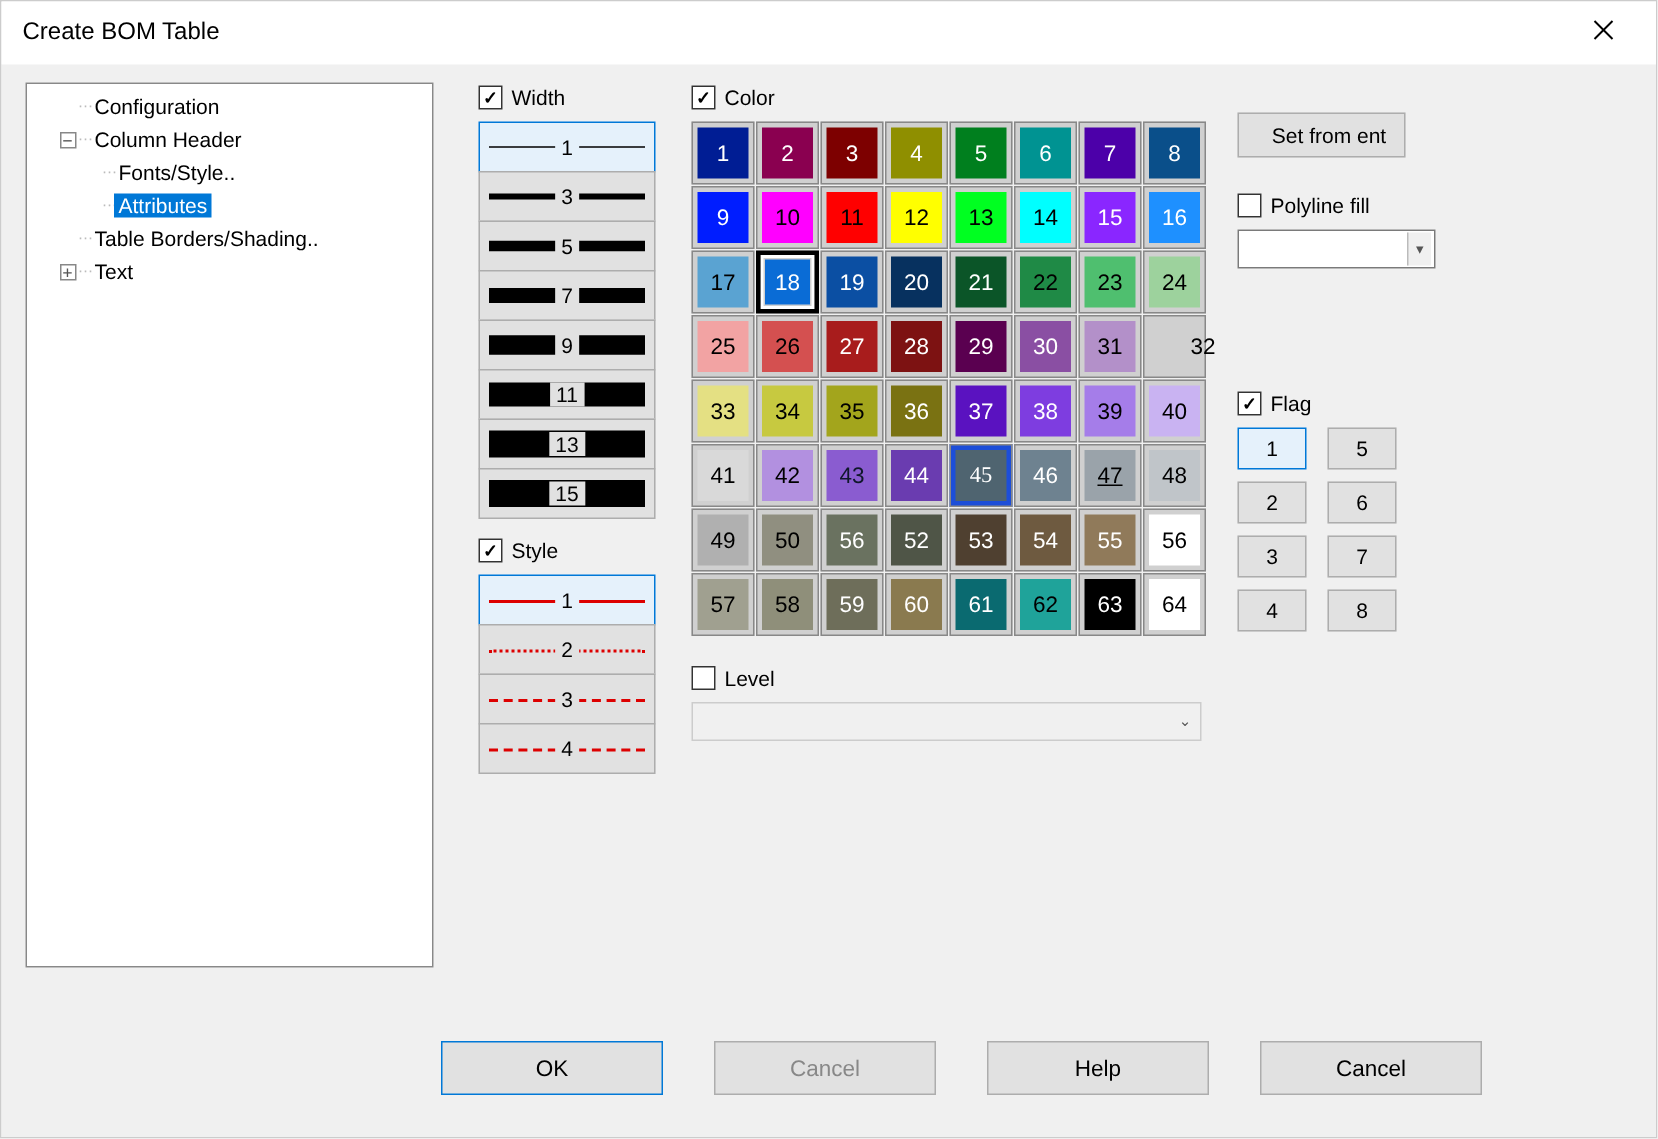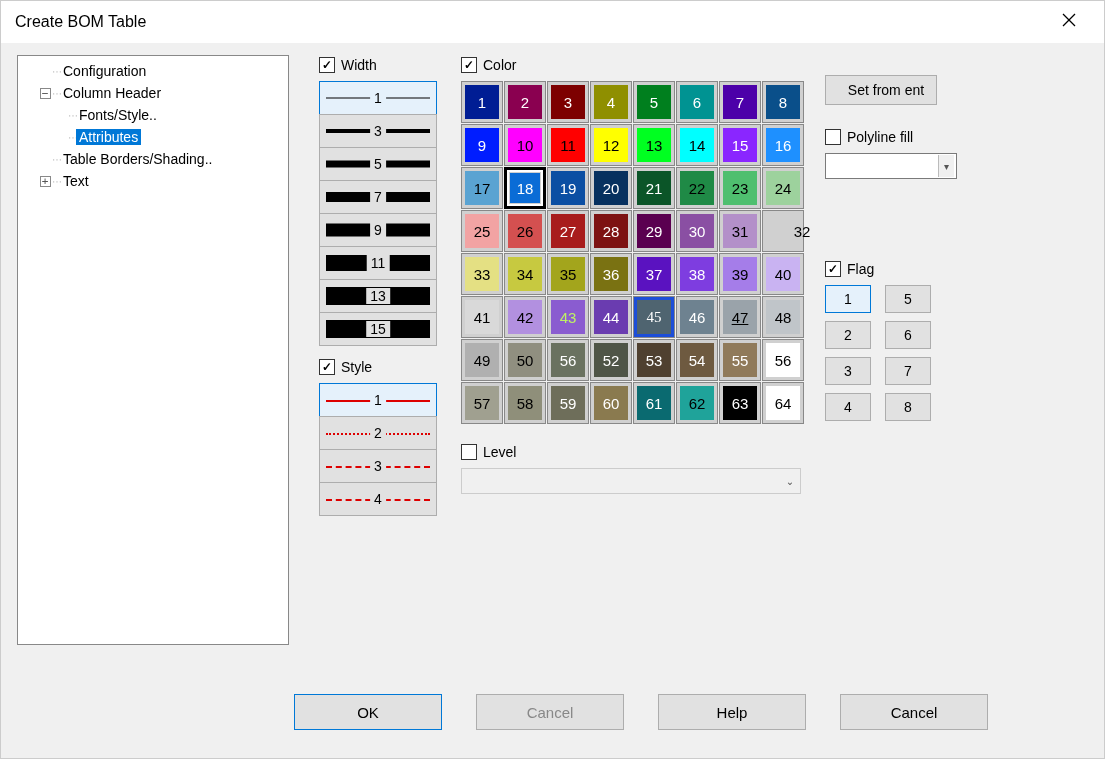--- a/index.html
+++ b/index.html
@@ -539,21 +539,21 @@
               <div class="swatch" style="background: rgb(208, 208, 208);">
                 <div class="inner" style="background: rgb(201, 179, 242); color: rgb(0, 0, 0);">40</div>
               </div>
               <div class="swatch" style="background: rgb(208, 208, 208); padding-left: 24px;">
                 <div class="inner" style="background: rgb(217, 217, 217); color: rgb(0, 0, 0);">41</div>
               </div>
               <div class="swatch" style="background: rgb(208, 208, 208);">
                 <div class="inner" style="background: rgb(178, 144, 224); color: rgb(0, 0, 0);">42</div>
               </div>
               <div class="swatch" style="background: rgb(208, 208, 208);">
-                <div class="inner" style="background: rgb(138, 92, 208); color: #bef264;">43</div>
+                <div class="inner" style="background: rgb(138, 92, 208); color: #0f172a;">43</div>
               </div>
               <div class="swatch" style="background: rgb(208, 208, 208);">
                 <div class="inner" style="background: rgb(106, 60, 176); color: rgb(255, 255, 255);">44</div>
               </div>
               <div class="swatch" style="background: #1d4ed8; font-family: Liberation Serif, serif;">
                 <div class="inner" style="background: rgb(79, 100, 112); color: rgb(255, 255, 255);">45</div>
               </div>
               <div class="swatch" style="background: rgb(208, 208, 208);">
                 <div class="inner" style="background: rgb(110, 130, 144); color: rgb(255, 255, 255);">46</div>
               </div>

